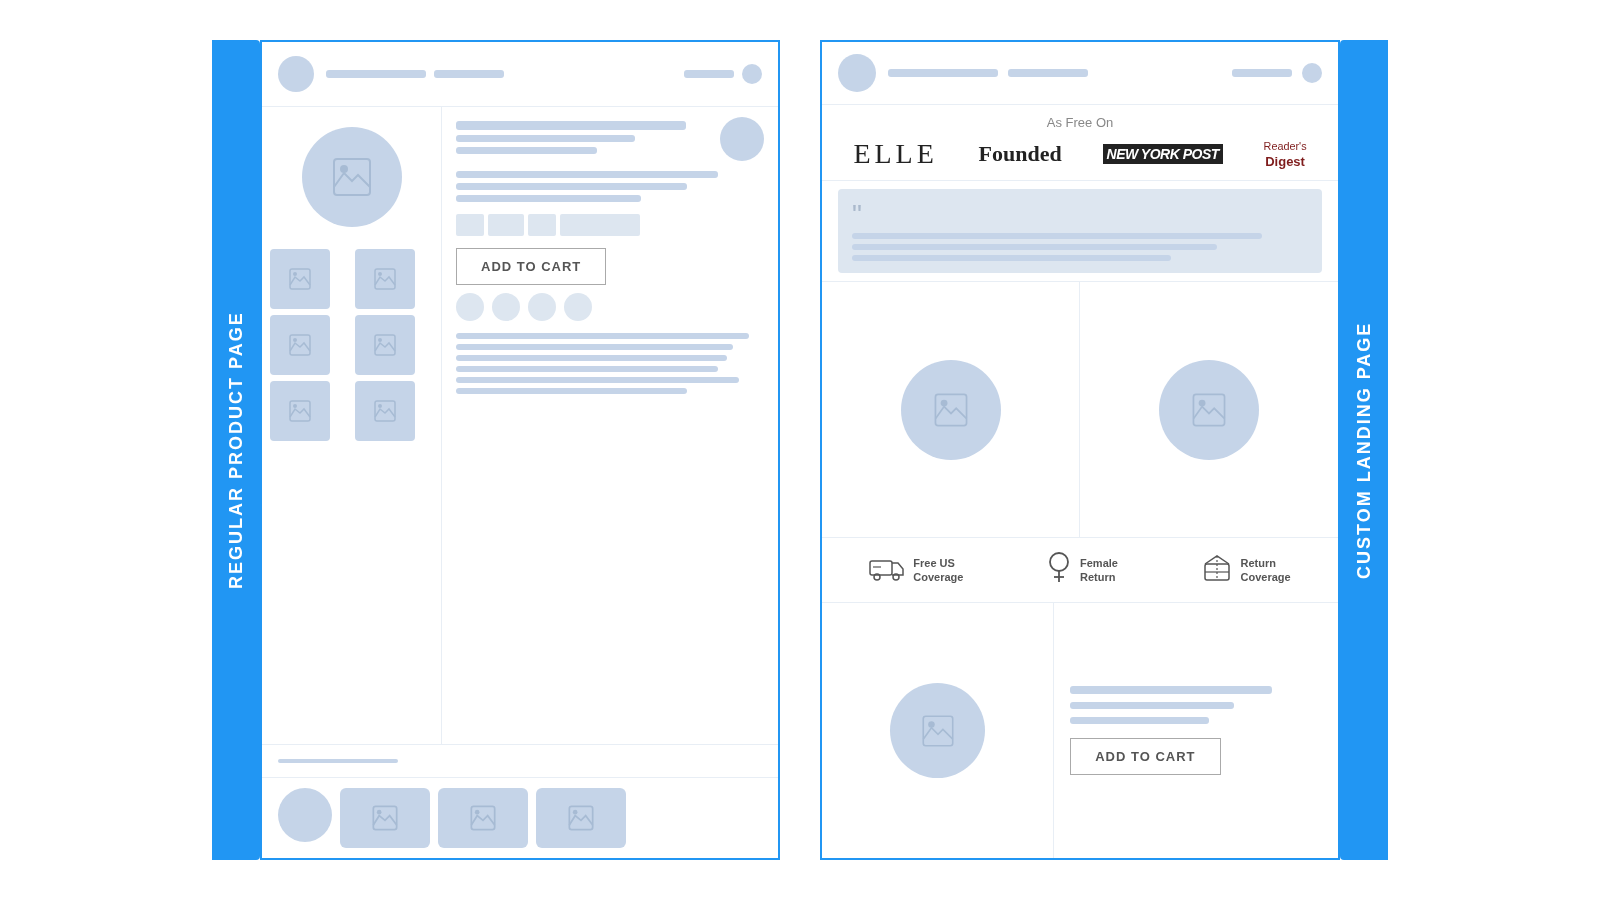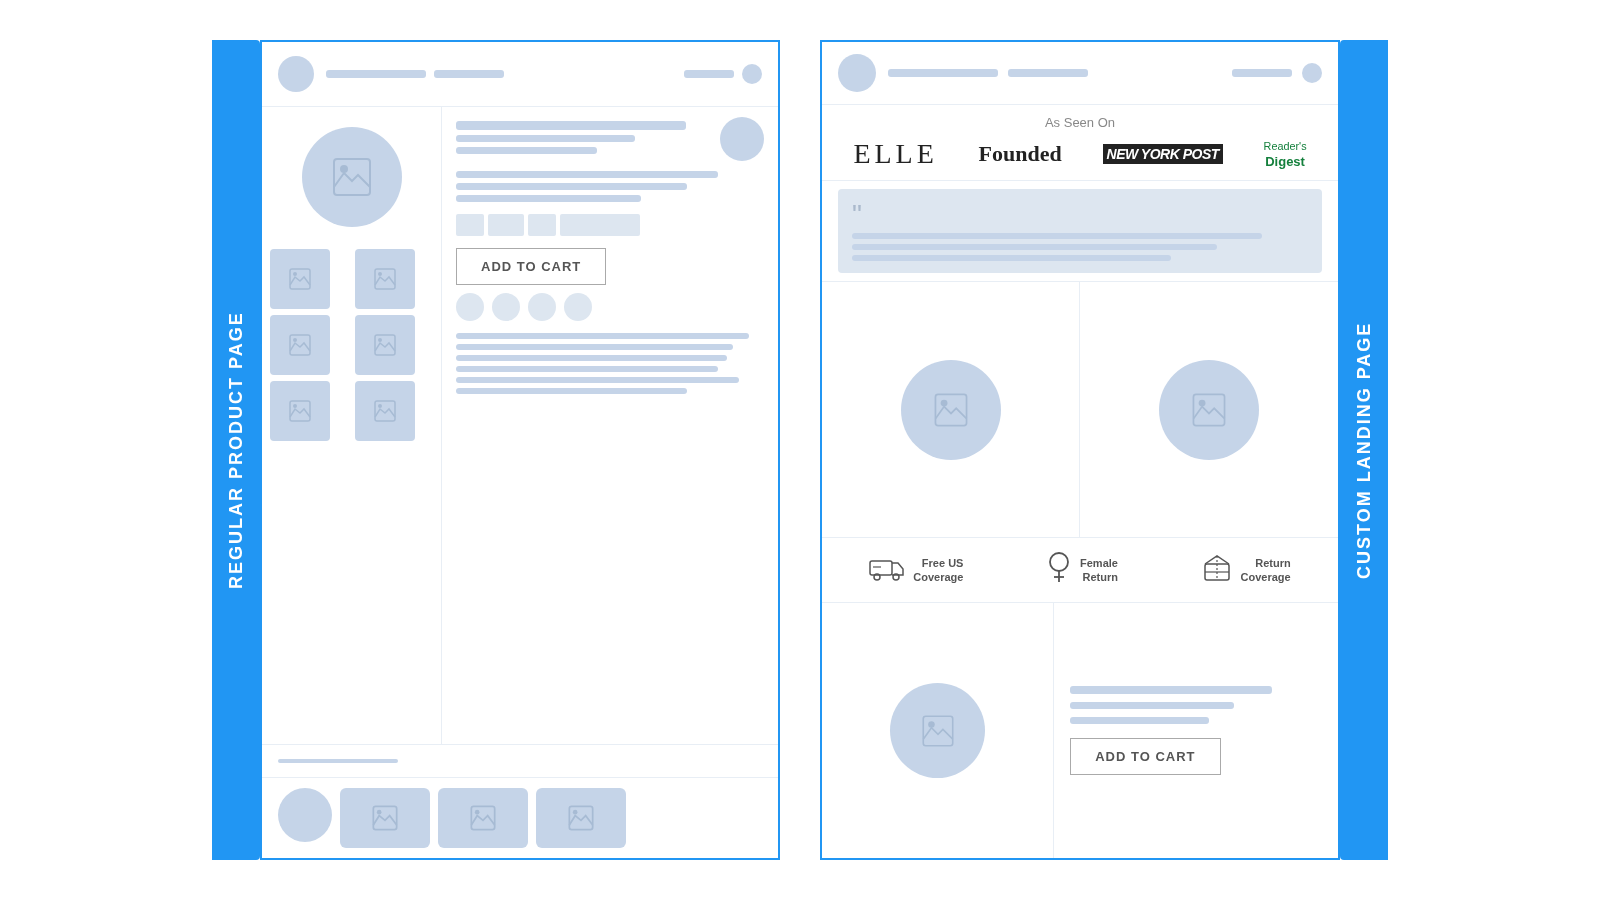--- a/index.html
+++ b/index.html
@@ -235,21 +235,21 @@
       font-size: 14px;
       font-weight: 900;
       color: #222;
       background: #222;
       color: #fff;
       padding: 2px 4px;
       letter-spacing: -0.5px;
     }
     .brand-rd {
       font-size: 13px;
-      color: #15803d;
+      color: #7f1d1d;
       text-align: center;
       line-height: 1.2;
     }
 
     .rp-testimonial {
       padding: 8px 16px;
       border-bottom: 1px solid #e8eef5;
     }
 
     .testimonial-box {
@@ -289,21 +289,20 @@
       padding: 10px;
     }
 
     .rp-trust-row {
       display: flex;
       align-items: center;
       justify-content: space-around;
       padding: 12px 18px;
       border-bottom: 1px solid #e8eef5;
       gap: 24px;
-      text-align: right;
     }
 
     .trust-item {
       display: flex;
       align-items: center;
       gap: 8px;
     }
 
     .trust-text {
       font-size: 11px;
@@ -577,21 +576,21 @@
           <div class="text-line" style="width:110px;"></div>
           <div class="text-line" style="width:80px;"></div>
           <div style="flex:1;"></div>
           <div class="text-line" style="width:60px;"></div>
           <div class="wf-circle" style="width:20px;height:20px;"></div>
         </div>
       </div>
 
 
       <div class="rp-as-seen">
-        <div class="as-seen-title">As Seen On</div>
+        <div class="as-seen-title">As Free On</div>
         <div class="brand-logos">
           <span class="brand-elle">ELLE</span>
           <span class="brand-forbes">Founded</span>
           <span class="brand-nyp">NEW YORK POST</span>
           <span class="brand-rd"><small>Reader's</small><br><b>Digest</b></span>
         </div>
       </div>
 
       <div class="rp-testimonial">
         <div class="testimonial-box">

